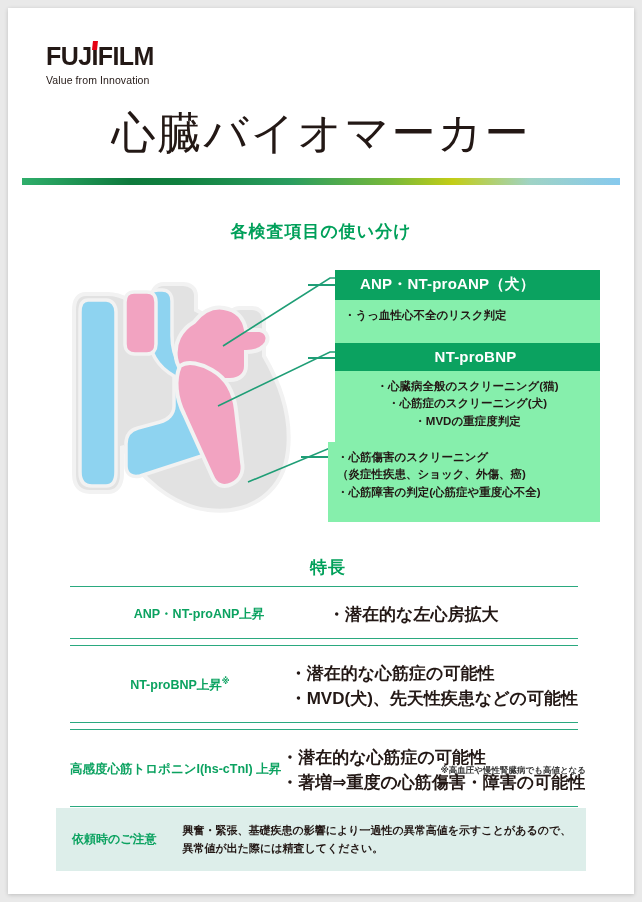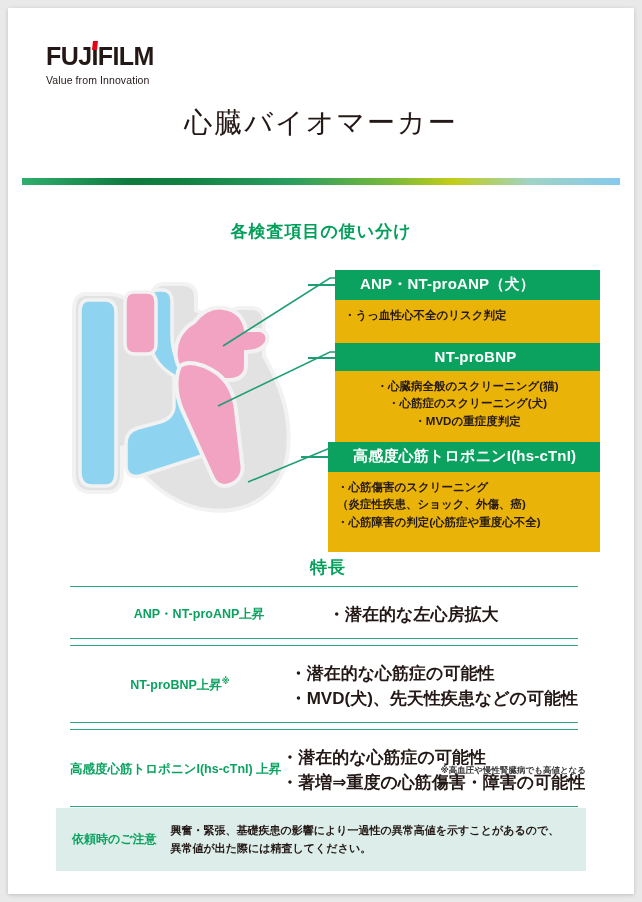--- a/index.html
+++ b/index.html
@@ -52,21 +52,21 @@
     letter-spacing: 0.1px;
     white-space: nowrap;
   }
 
   
   .main-title {
     position: absolute;
     left: 0; right: 0;
     top: 96px;
     text-align: center;
-    font-size: 28px;
+    font-size: 44px;
     color: #231815;
     letter-spacing: 2px;
     font-weight: 400;
   }
 
   .rainbow-bar {
     position: absolute;
     left: 14px;
     top: 170px;
     width: 598px;
@@ -104,21 +104,21 @@
   .callout .cl-head {
     background: #0ba260;
     color: #ffffff;
     font-size: 15px;
     font-weight: bold;
     padding: 5px 9px 6px 25px;
     letter-spacing: 0.2px;
     white-space: nowrap;
   }
   .callout .cl-body {
-    background: #eab308;
+    background: #86efac;
     padding: 7px 9px 21px 9px;
   }
   .callout .cl-body div {
     font-size: 11.5px;
     color: #231815;
     line-height: 1.5;
     font-weight: bold;
     white-space: nowrap;
   }
   .callout.box1 { left: 327px; top: 262px; }
@@ -179,21 +179,21 @@
     background: #ddeeea;
     display: flex;
     align-items: center;
     padding: 13px 16px 14px 16px;
   }
   .caution .c-label {
     font-size: 12px;
     font-weight: bold;
     color: #0ba260;
     white-space: nowrap;
-    margin-right: 14px;
+    margin-right: 26px;
   }
   .caution .c-text div {
     font-size: 11px;
     font-weight: bold;
     color: #231815;
     line-height: 1.65;
     white-space: nowrap;
   }
 </style>
 </head>
@@ -275,21 +275,20 @@
   <div class="callout box2">
     <div class="cl-head">NT-proBNP</div>
     <div class="cl-body">
       <div>・心臓病全般のスクリーニング(猫)</div>
       <div>・心筋症のスクリーニング(犬)</div>
       <div>・MVDの重症度判定</div>
     </div>
   </div>
 
   <div class="callout box3">
-    <div class="cl-head">高感度心筋トロポニンI(hs-cTnI)</div>
     <div class="cl-body">
       <div>・心筋傷害のスクリーニング</div>
       <div>（炎症性疾患、ショック、外傷、癌)</div>
       <div>・心筋障害の判定(心筋症や重度心不全)</div>
     </div>
   </div>
 
   <div class="section-head features">特長</div>
 
   <div class="ftable">

